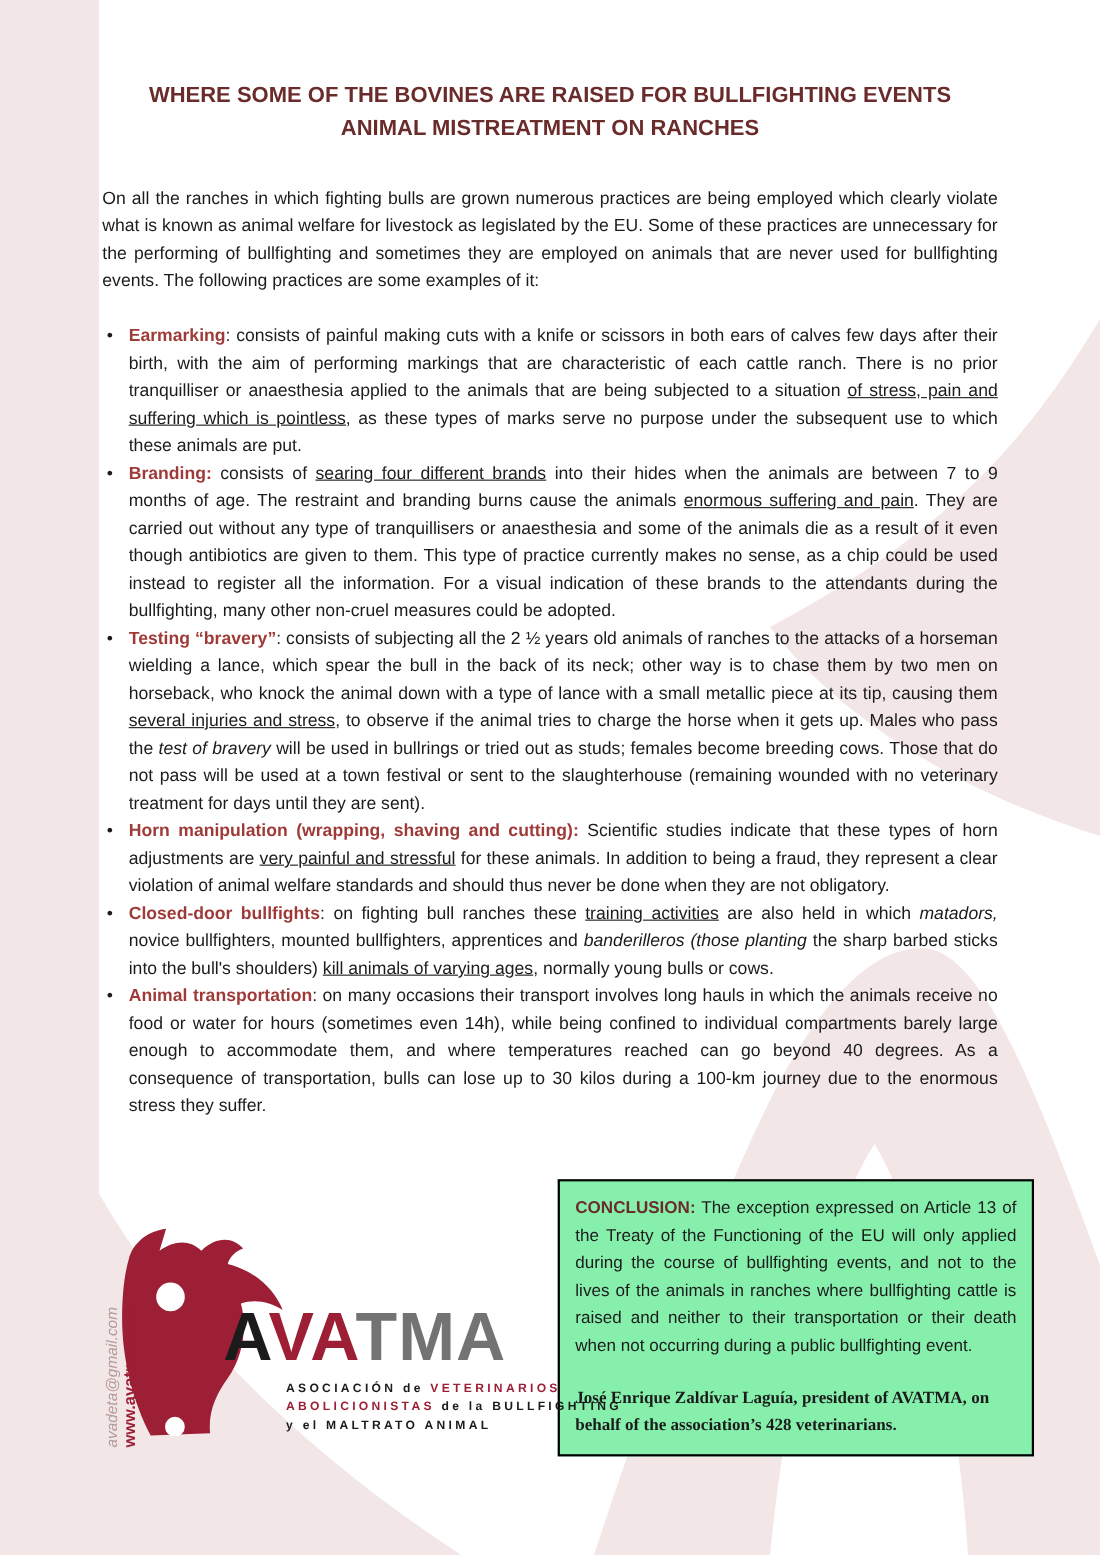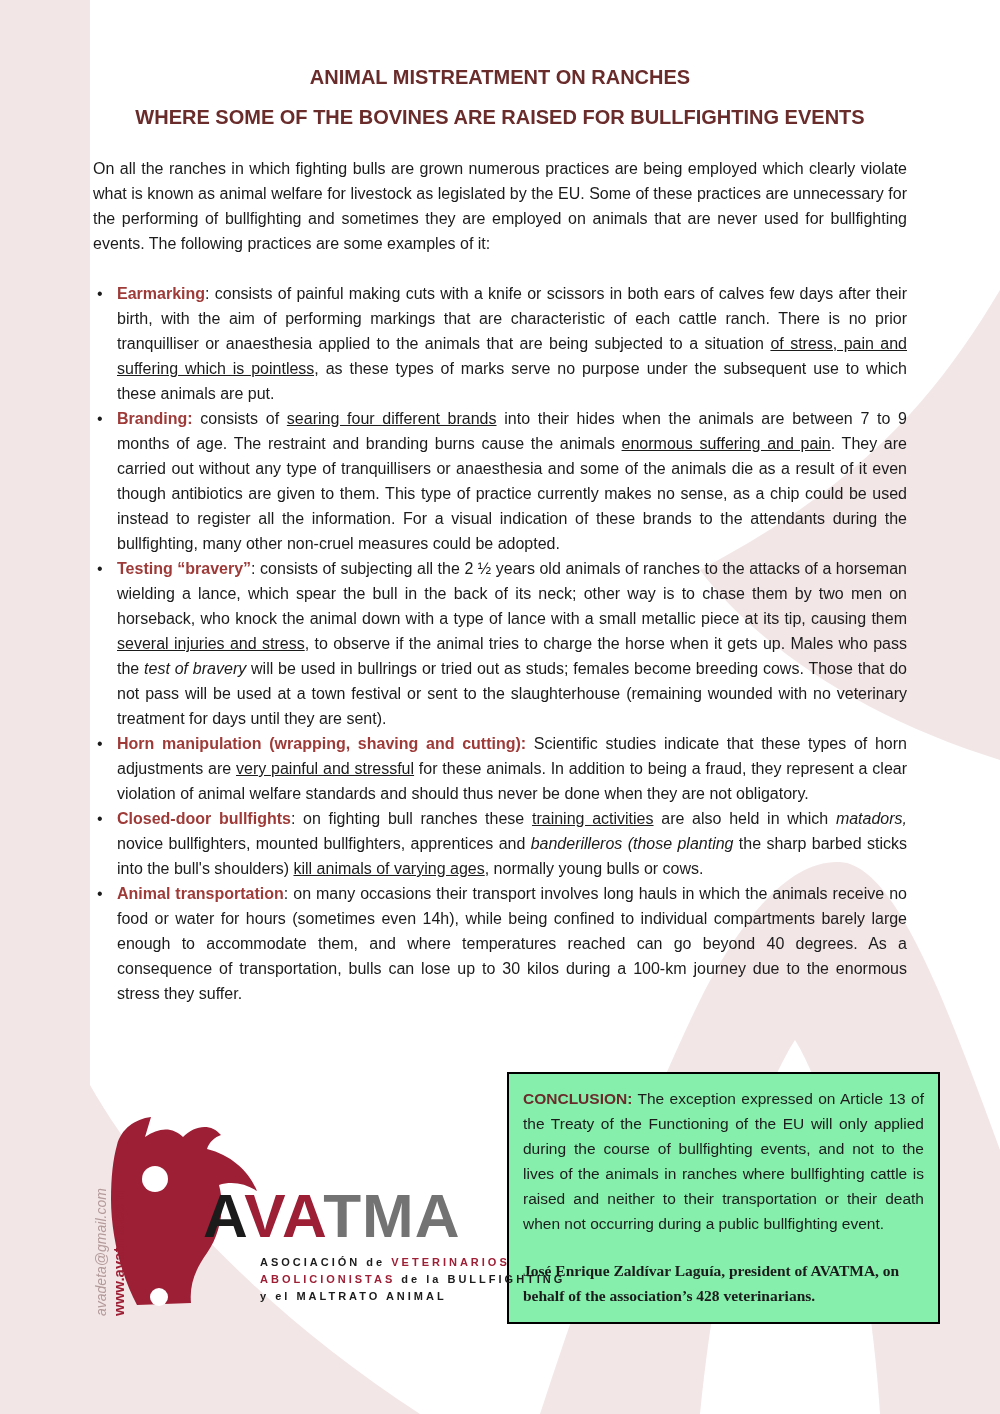--- a/index.html
+++ b/index.html
@@ -8,21 +8,21 @@
     font-family:"Liberation Sans", sans-serif;color:#1b1b1b;overflow:hidden;
   }
   
   .watermark{position:absolute;left:0;top:0;width:1000px;height:1414px;z-index:0;}
   
   .main{position:absolute;left:93px;top:62px;width:814px;z-index:1;}
   .title-line{
     text-align:center;font-weight:bold;font-size:20px;line-height:30px;margin:0;
   }
   .intro{
-    margin:24px 0 0 0;font-size:16px;line-height:25px;text-align:justify;
+    margin:36px 0 0 0;font-size:16px;line-height:25px;text-align:justify;
   }
   .bullets{margin-top:25px;}
   .bullet{display:flex;}
   .bullet .dot{width:24px;flex:0 0 24px;font-size:16px;line-height:25px;padding-left:4px;box-sizing:border-box;}
   .bullet .btext{flex:1;font-size:16px;line-height:25px;text-align:justify;}
   
   .conclusion-box{
     position:absolute;left:507px;top:1072px;width:433px;box-sizing:border-box;
     background:#86efac;border:2px solid #000;padding:12px 14px 14px 14px;z-index:2;
   }
@@ -47,22 +47,22 @@
 
 <svg class="watermark" viewBox="0 0 1000 1414" preserveAspectRatio="none" aria-hidden="true">
   <rect x="0" y="0" width="90" height="1414" fill="#f3e6e6"></rect>
   <path d="M90,1085 C150,1190 260,1310 420,1414 L90,1414 Z" fill="#f3e6e6"></path>
   <path d="M1000,290 C940,390 870,480 700,570 C760,650 870,720 1000,760 L1000,290 Z" fill="#f3e6e6"></path>
   <path d="M540,1414 C590,1260 650,1100 705,990 C750,905 795,860 840,862 C895,865 945,1000 1000,1150 L1000,1414 Z" fill="#f3e6e6"></path>
   <path d="M700,1414 C715,1260 750,1110 795,1040 C835,1105 870,1260 880,1414 Z" fill="#ffffff"></path>
 </svg>
 
 <div class="main">
+  <h1 class="title-line" style="color:#6a2b2b;margin-top:10px;">WHERE SOME OF THE BOVINES ARE RAISED FOR BULLFIGHTING EVENTS</h1>
   <h1 class="title-line" style="color:#6a2b2b;">ANIMAL MISTREATMENT ON RANCHES</h1>
-  <h1 class="title-line" style="color:#6a2b2b;margin-top:10px;">WHERE SOME OF THE BOVINES ARE RAISED FOR BULLFIGHTING EVENTS</h1>
 
   <p class="intro">On all the ranches in which fighting bulls are grown numerous practices are being employed which clearly violate what is known as animal welfare for livestock as legislated by the EU. Some of these practices are unnecessary for the performing of bullfighting and sometimes they are employed on animals that are never used for bullfighting events. The following practices are some examples of it:</p>
 
   <div class="bullets">
       <div class="bullet">
         <span class="dot">•</span>
         <div class="btext"><span style="font-weight: bold; color: rgb(158, 58, 55);">Earmarking</span><span>: consists of painful making cuts with a knife or scissors in both ears of calves few days after their birth, with the aim of performing markings that are characteristic of each cattle ranch. There is no prior tranquilliser or anaesthesia applied to the animals that are being subjected to a situation </span><span style="text-decoration: underline;">of stress, pain and suffering which is pointless,</span><span> as these types of marks serve no purpose under the subsequent use to which these animals are put.</span></div>
       </div>
       <div class="bullet">
         <span class="dot">•</span>

